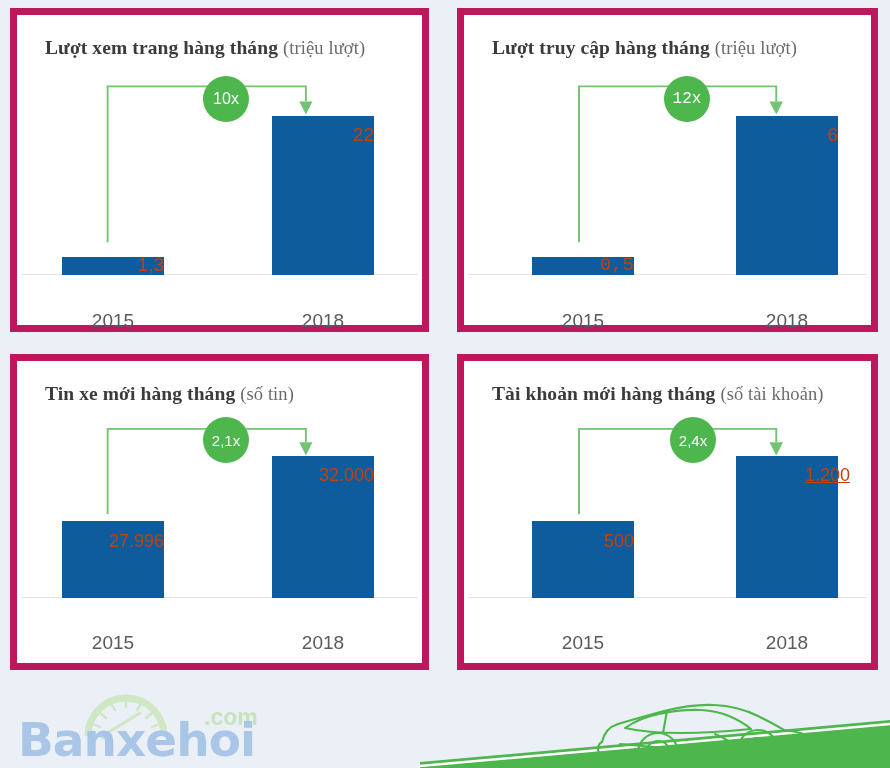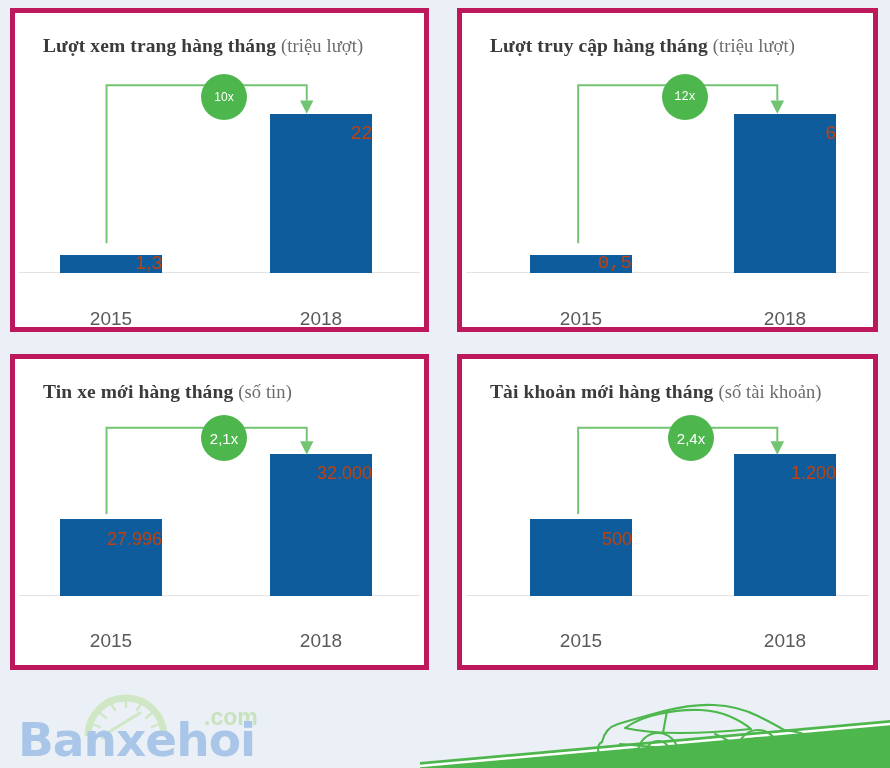--- a/index.html
+++ b/index.html
@@ -28,21 +28,21 @@
     width: 890px;
     height: 684px;
     display: grid;
     grid-template-columns: 445px 445px;
     grid-template-rows: 342px 342px;
   }
   .panel {
     position: relative;
     margin: 8px 14px 12px 10px;
     background: #ffffff;
-    border: 5px solid #be185d;
+    border: 7px solid #be185d;
     box-sizing: border-box;
   }
   .panel.p1 { margin: 8px 16px 10px 10px; }
   .panel.p2 { margin: 8px 12px 10px 12px; padding-left: 47px; }
   .panel.p3 { margin: 12px 16px 14px 10px; padding-left: 48px; }
   .panel.p4 { margin: 12px 12px 14px 12px; }
 
   .panel-title {
     position: absolute;
     left: 28px;
@@ -101,21 +101,21 @@
 
   
   .connector { position: absolute; left: 0; top: 0; width: 100%; height: 100%; pointer-events: none; }
   .badge {
     position: absolute;
     width: 46px;
     height: 46px;
     border-radius: 50%;
     background: #4db74d;
     color: #ffffff;
-    font-size: 12px;
+    font-size: 16px;
     display: flex;
     align-items: center;
     justify-content: center;
     font-family: "Liberation Sans", sans-serif;
   }
   .badge.wide { font-size: 15px; }
 
   
   .footer {
     position: absolute;
@@ -248,21 +248,21 @@
         <span>Tài khoản mới hàng tháng</span>
         <span class="unit">(số tài khoản)</span>
       </div>
       <div class="chart">
         <div class="baseline" style="top:236px;"></div>
 
         <div class="bar" style="left:68px; top:160px; width:102px; height:77px;"></div>
         <div class="bar-value small" style="left:68px; top:170px; width:102px;">500</div>
 
         <div class="bar" style="left:272px; top:95px; width:102px; height:142px;"></div>
-        <div class="bar-value small" style="left:272px; top:104px; width:102px;">1.200</div>
+        <div class="bar-value small" style="left:284px; top:104px; width:102px;text-decoration:underline;">1.200</div>
 
         <div class="x-label" style="left:68px; top:249px; width:102px;">2015</div>
         <div class="x-label" style="left:272px; top:249px; width:102px;">2018</div>
 
         <svg class="connector" viewBox="0 0 421 316" preserveAspectRatio="none">
           <path d="M119 160 L119 71 L323 71 L323 85" fill="none" stroke="#72c472" stroke-width="2"></path>
           <path d="M316 85 L330 85 L323 99 Z" fill="#72c472"></path>
         </svg>
         <div class="badge wide" style="left:206px; top:56px;">
           <span>2,4x</span>

